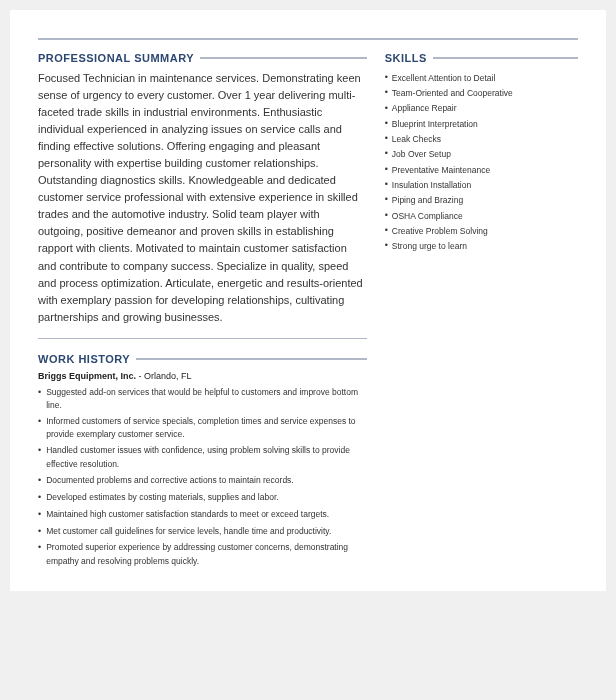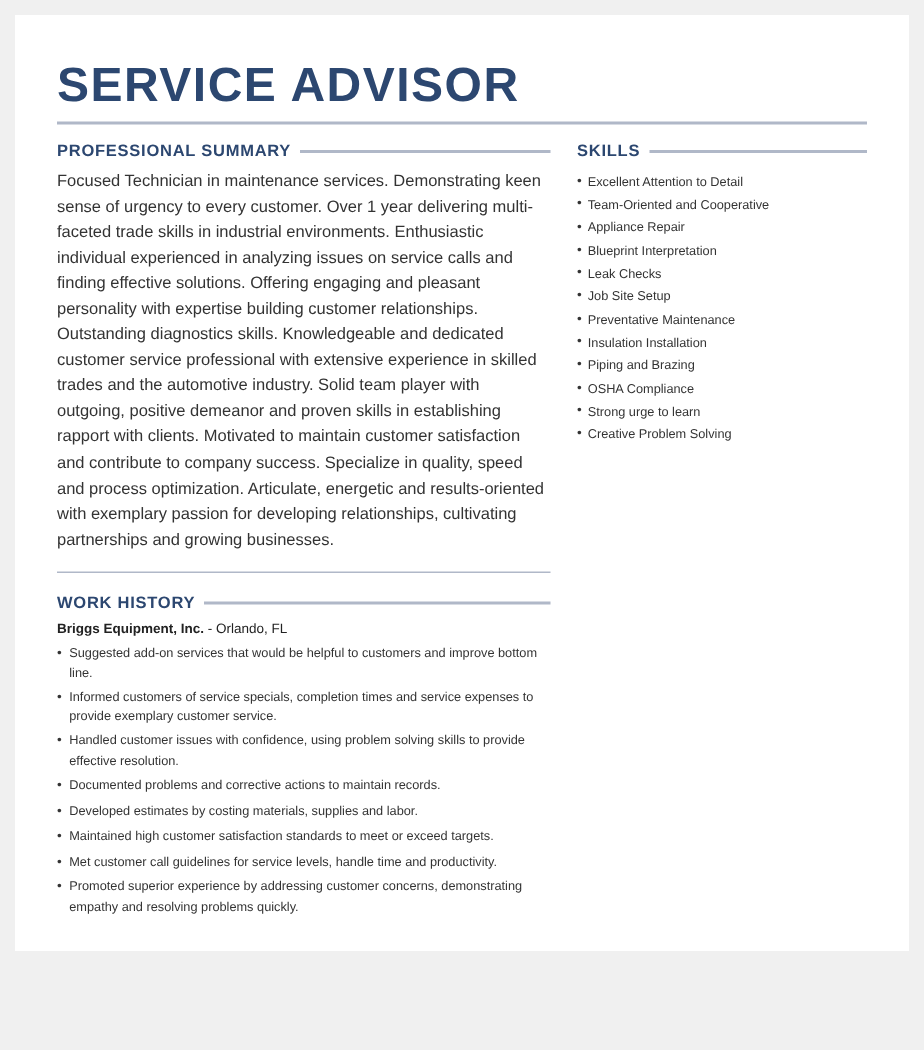--- a/index.html
+++ b/index.html
@@ -132,21 +132,20 @@
       flex-shrink: 0;
       margin-top: 0px;
     }
   </style>
 </head>
 <body>
 
 <div class="page">
 
   <div class="header">
-    <h1>SERVICE ADVISOR</h1>
     <div class="header-divider"></div>
   </div>
 
   <div class="two-col">
 
     <div class="left-col">
 
       <div class="summary-section">
         <div class="section-title">PROFESSIONAL SUMMARY</div>
         <p class="summary-text">Focused Technician in maintenance services. Demonstrating keen sense of urgency to every customer. Over 1 year delivering multi-faceted trade skills in industrial environments. Enthusiastic individual experienced in analyzing issues on service calls and finding effective solutions. Offering engaging and pleasant personality with expertise building customer relationships. Outstanding diagnostics skills. Knowledgeable and dedicated customer service professional with extensive experience in skilled trades and the automotive industry. Solid team player with outgoing, positive demeanor and proven skills in establishing rapport with clients. Motivated to maintain customer satisfaction and contribute to company success. Specialize in quality, speed and process optimization. Articulate, energetic and results-oriented with exemplary passion for developing relationships, cultivating partnerships and growing businesses.</p>
@@ -206,39 +205,39 @@
           <li>
               <span>Appliance Repair</span>
             </li>
           <li>
               <span>Blueprint Interpretation</span>
             </li>
           <li>
               <span>Leak Checks</span>
             </li>
           <li>
-              <span>Job Site Setup</span>
+              <span>Job Over Setup</span>
             </li>
           <li>
               <span>Preventative Maintenance</span>
             </li>
           <li>
               <span>Insulation Installation</span>
             </li>
           <li>
               <span>Piping and Brazing</span>
             </li>
           <li>
               <span>OSHA Compliance</span>
             </li>
           <li>
+              <span>Creative Problem Solving</span>
+            </li>
+          <li>
               <span>Strong urge to learn</span>
-            </li>
-          <li>
-              <span>Creative Problem Solving</span>
             </li>
         </ul>
       </div>
 
     </div>
 
   </div>
 </div>
 
 </body></html>

